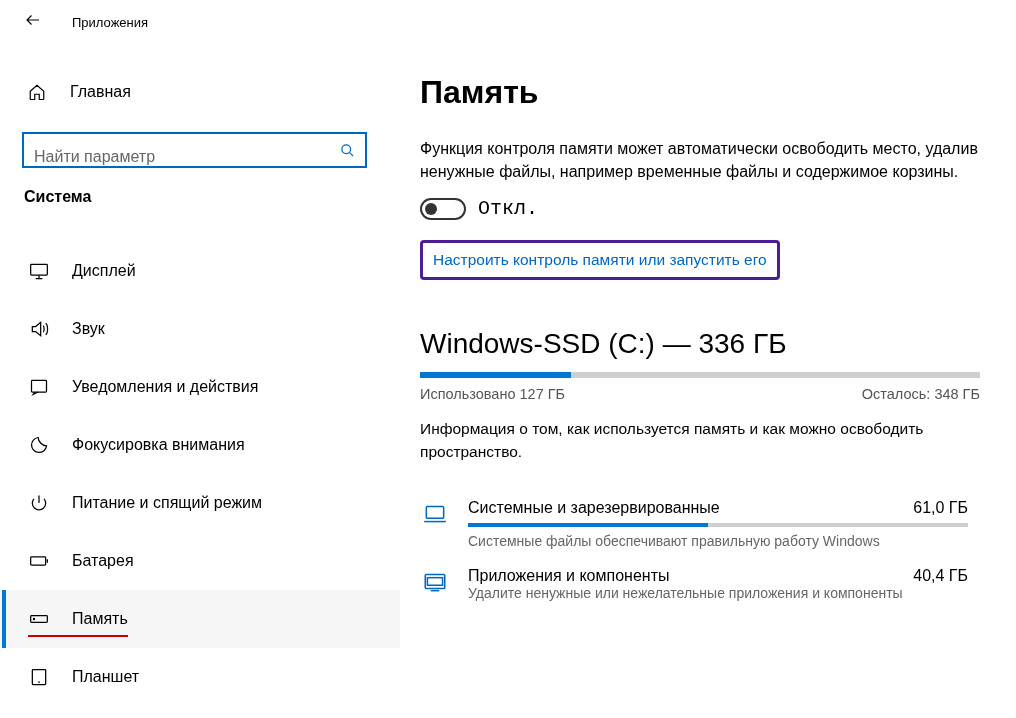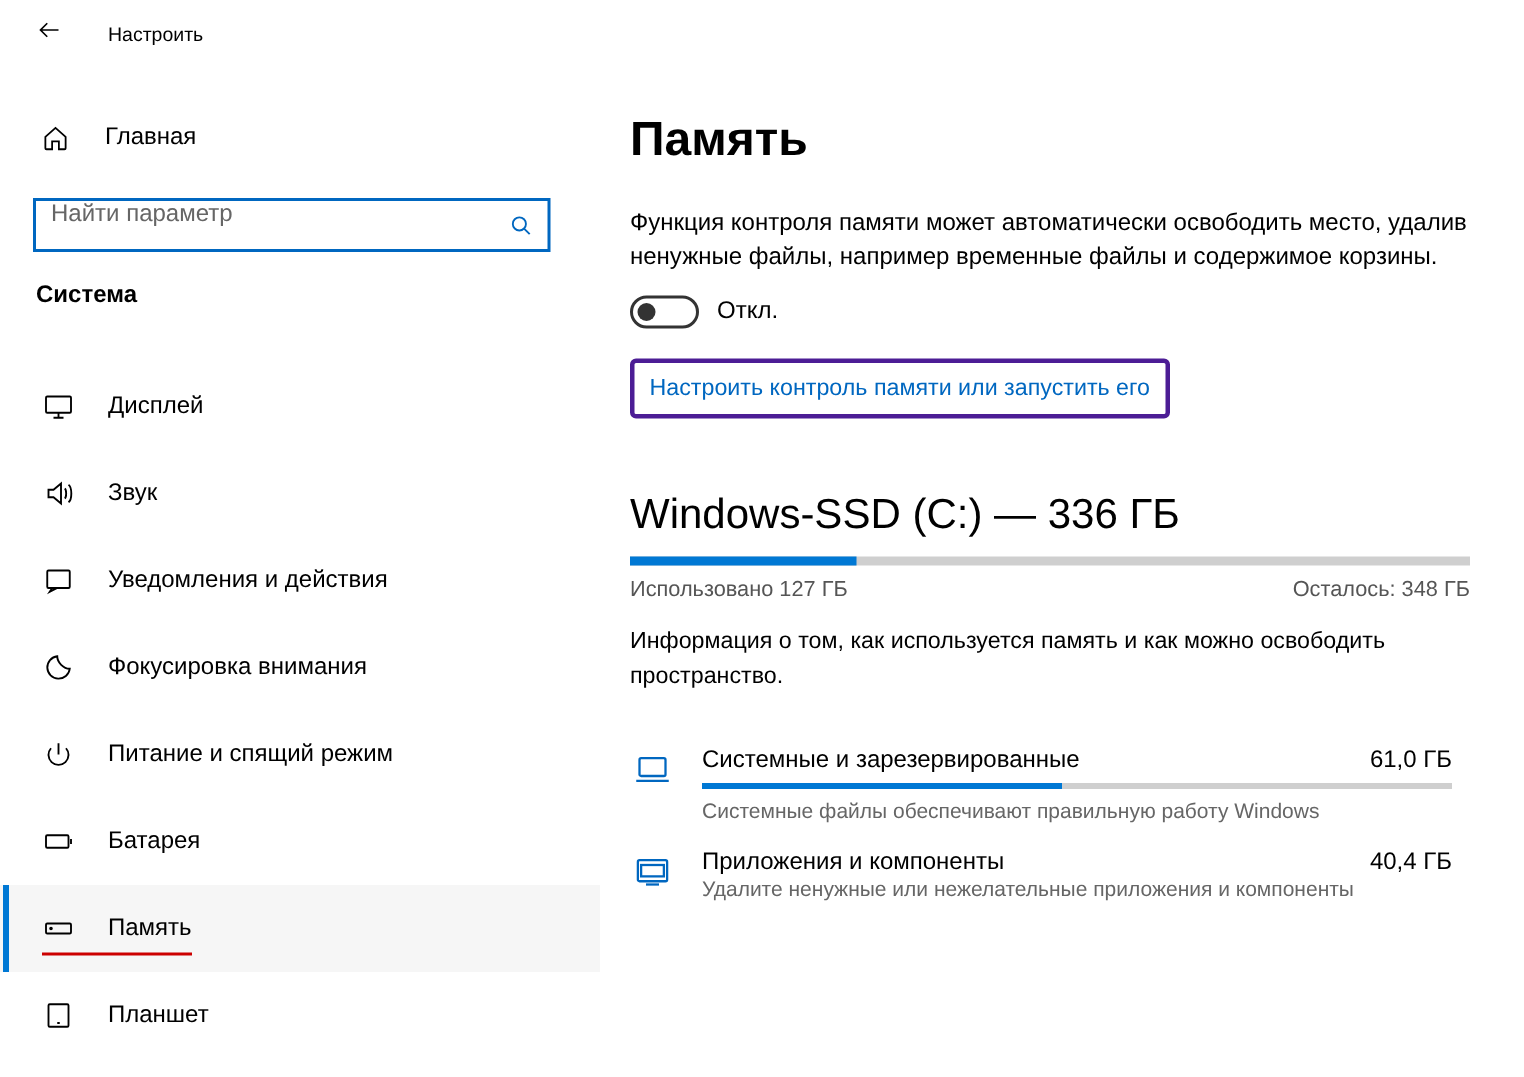--- a/index.html
+++ b/index.html
@@ -5,38 +5,38 @@
   * { box-sizing: border-box; margin: 0; padding: 0; }
   html, body { width: 1016px; height: 718px; font-family: "Segoe UI", Arial, sans-serif; background: #fff; color: #000; overflow: hidden; }
   .header { height: 44px; display: flex; align-items: center; padding-left: 18px; }
   .header .back { font-size: 18px; cursor: pointer; padding: 4px 6px; }
   .header .title { font-size: 13px; margin-left: 24px; }
   .body { display: flex; height: calc(718px - 44px); }
   .sidebar { width: 400px; height: 100%; display: flex; flex-direction: column; padding-top: 24px; }
   .home-row { display: flex; align-items: center; height: 48px; padding-left: 26px; cursor: pointer; font-size: 16px; }
   .home-row .icon { width: 22px; display: inline-flex; justify-content: center; margin-right: 22px; font-size: 17px; }
   .search-wrap { padding: 16px 18px 20px 22px; }
-  .search-box { width: 345px; height: 36px; border: 2px solid #0067c0; display: flex; align-items: flex-start; padding: 0 10px; position: relative; }
+  .search-box { width: 345px; height: 36px; border: 2px solid #0067c0; display: flex; align-items: flex-end; padding: 0 10px; position: relative; }
   .search-input { border: none; outline: none; flex: 1; font-size: 16px; color: #555; background: transparent; }
   .search-input::placeholder { color: #666; font-style: normal; }
   .search-icon { color: #0067c0; font-size: 15px; position: absolute; right: 10px; top: 9px; }
   .category-label { font-weight: 600; font-size: 16px; padding-left: 24px; margin-bottom: 36px; }
   .nav-list { flex: 1; overflow-y: auto; }
   .nav-item { display: flex; align-items: center; height: 58px; padding-left: 28px; cursor: pointer; font-size: 16px; position: relative; }
   .nav-item .icon { width: 22px; display: inline-flex; justify-content: center; margin-right: 22px; font-size: 17px; color: #000; }
   .nav-item.selected { background: rgba(0,0,0,0.035); }
   .nav-item.selected::before { content: ""; position: absolute; left: 2px; top: 0; bottom: 0; width: 4px; background: #0078d4; }
   .underline-red { position: absolute; left: 28px; width: 100px; height: 2px; bottom: 11px; border-bottom: 2px solid #cc0000; }
   .main { flex: 1; padding: 30px 20px 0 20px; overflow-y: auto; position: relative; }
   .main h1 { font-size: 32px; font-weight: 600; margin-bottom: 26px; }
   .desc { font-size: 16px; line-height: 1.45; margin-bottom: 14px; max-width: 560px; }
   .toggle-row { display: flex; align-items: center; margin-bottom: 20px; }
   .toggle { width: 46px; height: 22px; border: 2px solid #333; border-radius: 22px; position: relative; cursor: pointer; margin-right: 12px; }
   .toggle .knob { position: absolute; left: 3px; top: 3px; width: 12px; height: 12px; background: #333; border-radius: 50%; }
-  .toggle-label { font-size: 16px; }
+  .toggle-label { font-size: 20px; font-family: Liberation Mono, monospace; }
   .config-link-box { display: inline-block; border: 3px solid #4c1d95; border-radius: 4px; padding: 8px 10px; margin-bottom: 48px; }
   .config-link { color: #0067c0; font-size: 15.5px; cursor: pointer; }
   .drive-title { font-size: 28px; font-weight: normal; margin-bottom: 12px; }
   .bar { width: 560px; height: 6px; background: #cfcfcf; position: relative; margin-bottom: 8px; }
   .bar-fill { position: absolute; left: 0; top: 0; height: 100%; background: #0078d4; }
   .bar-labels { width: 560px; display: flex; justify-content: space-between; font-size: 14.5px; color: #555; margin-bottom: 16px; }
   .drive-info { font-size: 15.5px; line-height: 1.45; max-width: 560px; margin-bottom: 28px; }
   .cat-row { display: flex; align-items: flex-start; padding: 8px 0 10px 0; cursor: pointer; }
   .cat-icon { width: 30px; margin-right: 18px; display: flex; justify-content: center; padding-top: 2px; color: #0067c0; font-size: 22px; }
   .cat-body { flex: 1; max-width: 500px; }
@@ -47,21 +47,21 @@
 </style>
 </head>
 <body>
 
 <div class="header">
   <span class="back">
     <svg width="18" height="18" viewBox="0 0 24 24" fill="none" stroke="#000" stroke-width="1.5">
         <path d="M20 12H4M10 6l-6 6 6 6"></path>
       </svg>
   </span>
-  <span class="title">Настроить</span>
+  <span class="title">Приложения</span>
 </div>
 
 <div class="body">
   <div class="sidebar">
     <div class="home-row">
       <span class="icon">
         <svg width="18" height="18" viewBox="0 0 24 24" fill="none" stroke="#000" stroke-width="1.6">
             <path d="M3 11l9-8 9 8v10a1 1 0 0 1-1 1h-5v-7h-6v7H4a1 1 0 0 1-1-1V11z"></path>
           </svg>
       </span>

